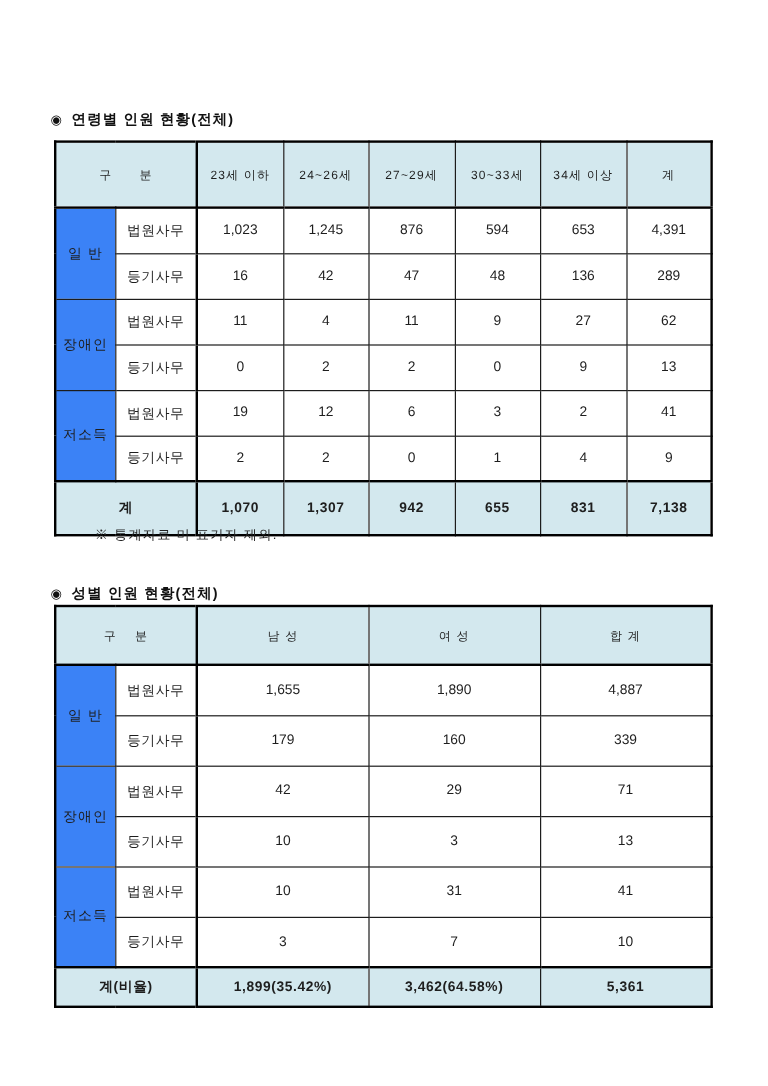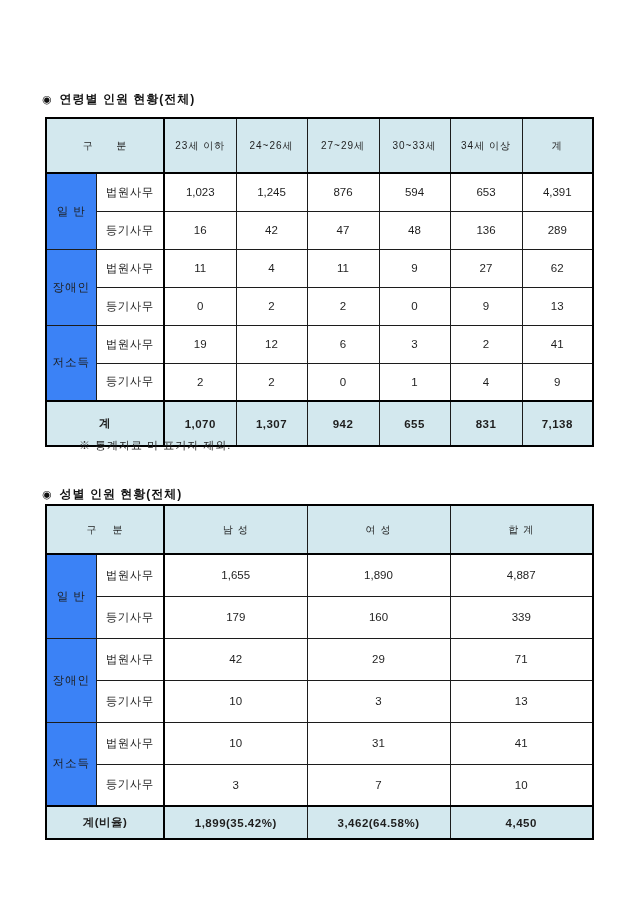--- a/index.html
+++ b/index.html
@@ -238,18 +238,18 @@
       <tr>
         <td class="type-cell thick-r">등기사무</td>
         <td>3</td>
         <td>7</td>
         <td>10</td>
       </tr>
       <tr class="total-row">
         <th colspan="2" class="thick-r">계(비율)</th>
         <td>1,899(35.42%)</td>
         <td>3,462(64.58%)</td>
-        <td>4,450</td>
+        <td>5,361</td>
       </tr>
     </tbody>
   </table>
 
 </div>
 
 </body></html>

